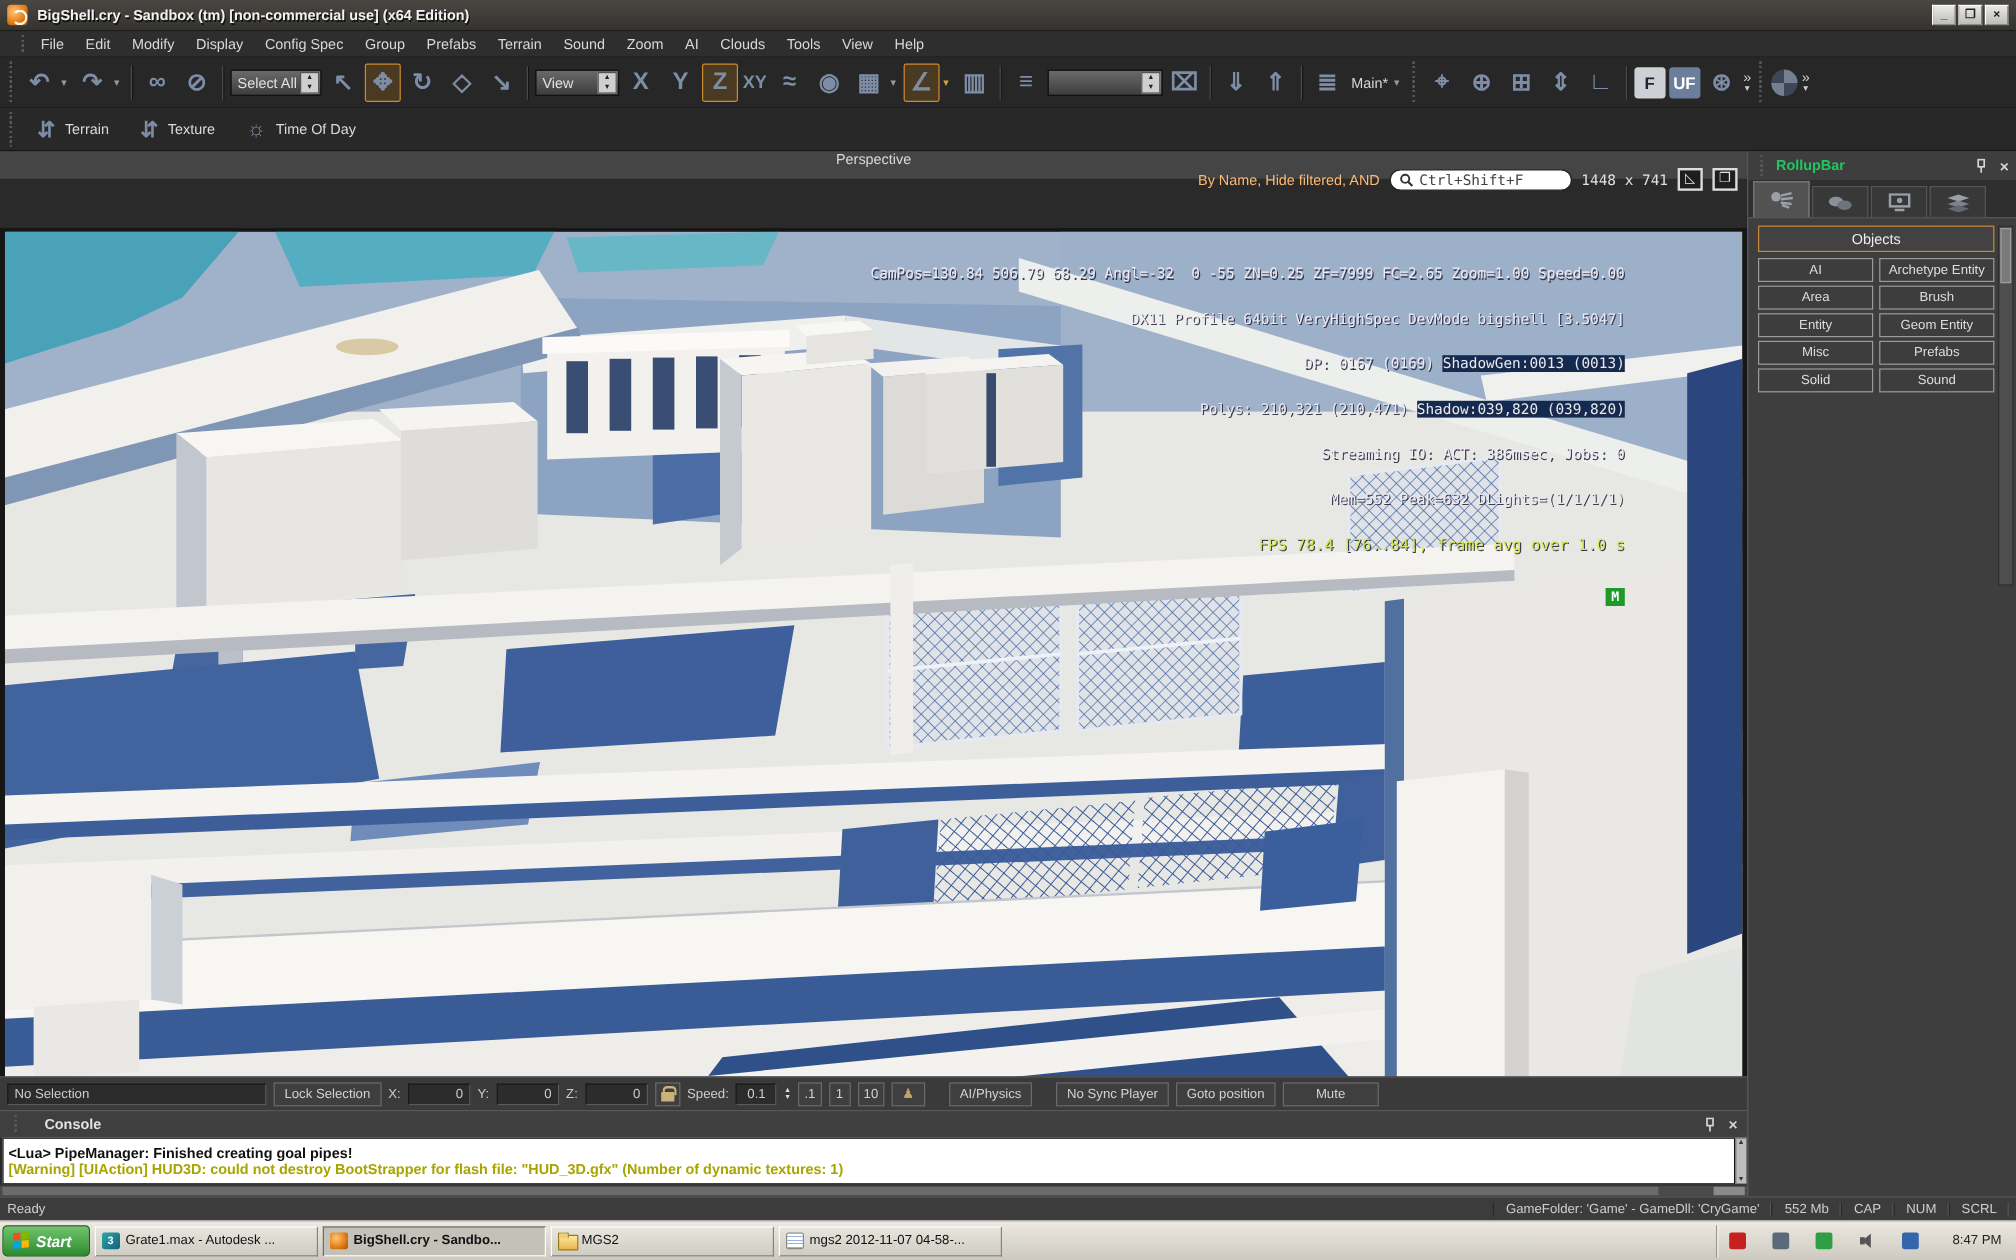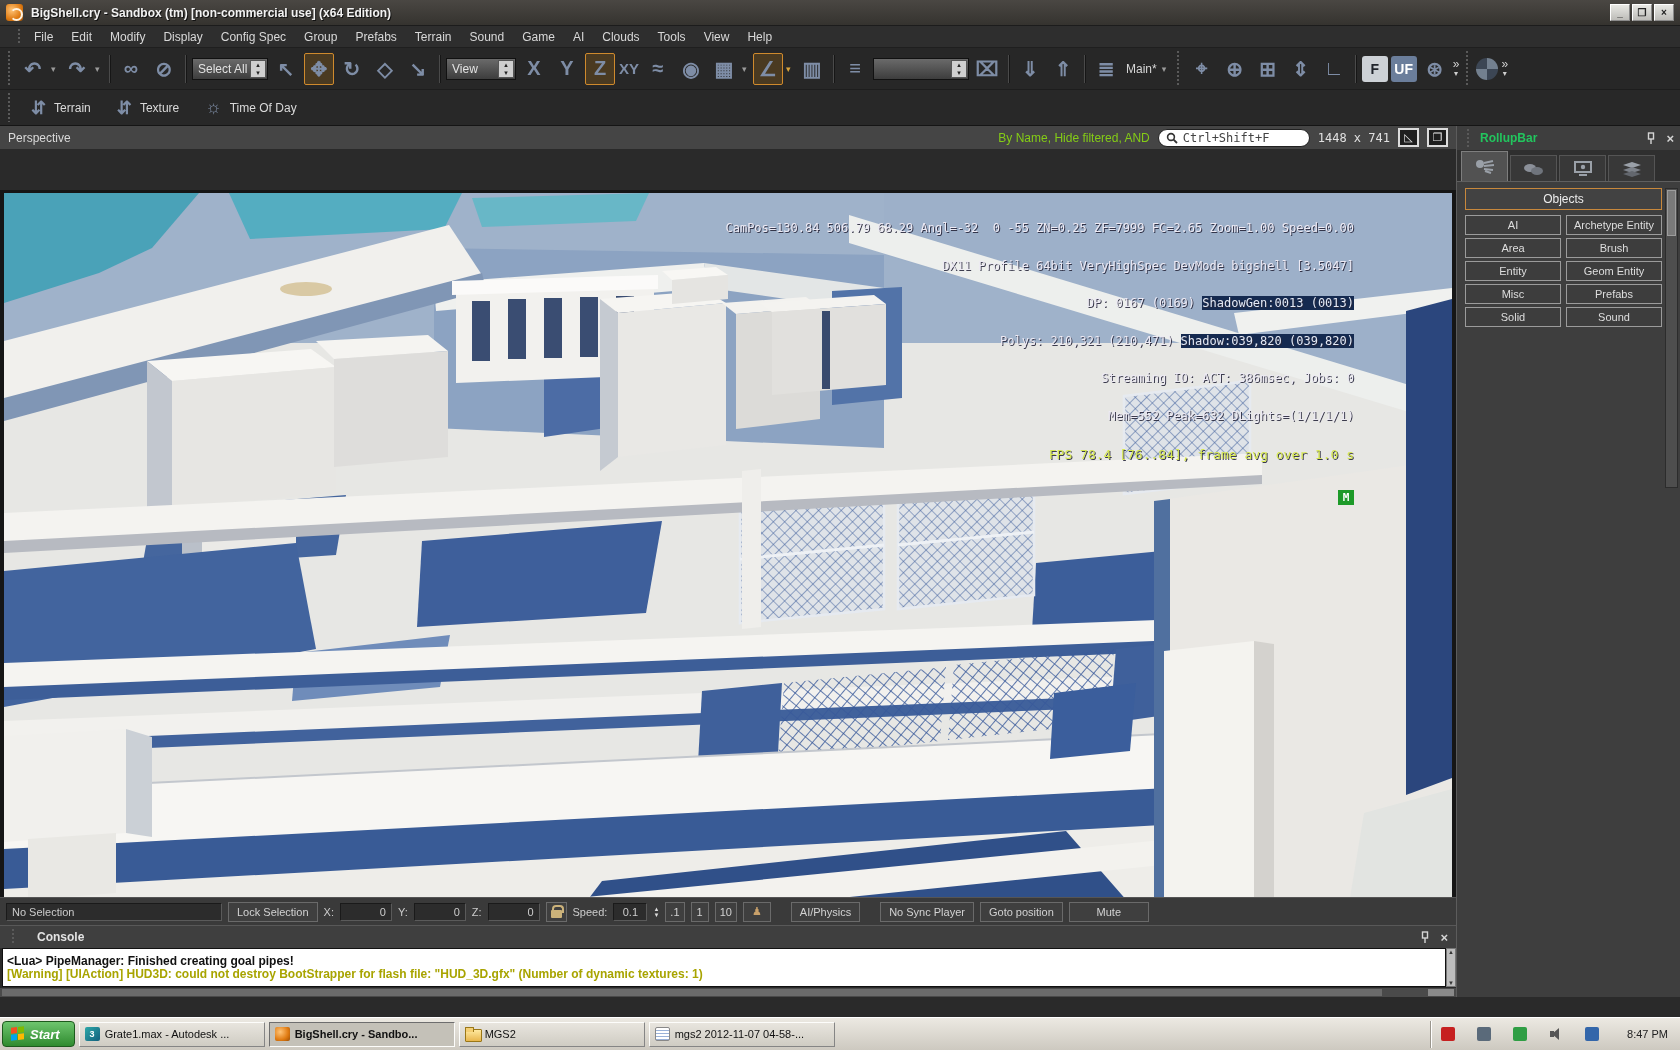--- a/index.html
+++ b/index.html
@@ -52,24 +52,24 @@
   .fbtn.uf { background:#6b7e9b; color:#fff; }
   .globe { width:22px; height:22px; border-radius:50%;
     background:conic-gradient(#73808f 0 25%, #3c4654 0 50%, #73808f 0 75%, #3c4654 0); }
   .overflow { display:flex; flex-direction:column; align-items:center; color:#cfcfcf;
     font-size:12px; line-height:10px; }
   .tb2-btn { display:flex; align-items:center; gap:8px; color:#dadada; font-size:12px; padding:4px 10px; }
   .tb2-icon { color:#7e8da6; font-size:18px; font-weight:bold; }
 
   
   #vp-header { position:absolute; left:0; top:126px; width:1456px; height:24px; background:#454545;
-    border-bottom:1px solid #2a2a2a; display:flex; align-items:center; padding:0 8px; }
+    border-bottom:1px solid #2a2a2a; display:flex; align-items:center; padding:0 8px;flex-direction:column; }
   #vp-header .vlabel { color:#d9d9d9; font-size:12px; }
   #vp-header .right { margin-left:auto; display:flex; align-items:center; gap:8px; }
-  #vp-header .filter { color:#84cc16; font-size:12px; }
+  #vp-header .filter { color:#fdba74; font-size:12px; }
   .searchbox { width:152px; height:18px; background:#fff; border-radius:9px; display:flex;
     align-items:center; gap:5px; padding:0 7px; border:1px solid #222; }
   .searchbox .q { font-family:"DejaVu Sans Mono", monospace; font-size:12px; color:#444; }
   .vp-size { color:#e0e0e0; font-size:12px; font-family:"DejaVu Sans Mono", monospace; }
   .hdr-icon { width:21px; height:19px; border:2px solid #dcdcdc; background:#1e1e1e; color:#e6e6e6;
     font-size:11px; line-height:15px; text-align:center; }
 
   #viewport { position:absolute; left:0; top:150px; width:1456px; height:747px; background:#161616;
     padding:3px 4px;margin-top:40px; }
   #scene { position:relative; width:1448px; height:741px; overflow:hidden; }
@@ -200,21 +200,21 @@
     <div class="grip"></div>
     <div class="menu-item">File</div>
     <div class="menu-item">Edit</div>
     <div class="menu-item">Modify</div>
     <div class="menu-item">Display</div>
     <div class="menu-item">Config Spec</div>
     <div class="menu-item">Group</div>
     <div class="menu-item">Prefabs</div>
     <div class="menu-item">Terrain</div>
     <div class="menu-item">Sound</div>
-    <div class="menu-item">Game</div>
+    <div class="menu-item">Zoom</div>
     <div class="menu-item">AI</div>
     <div class="menu-item">Clouds</div>
     <div class="menu-item">Tools</div>
     <div class="menu-item">View</div>
     <div class="menu-item">Help</div>
   </div>
 
   <div id="toolbar1">
     <div class="grip"></div>
     <div class="tbtn">↶</div>
@@ -533,20 +533,28 @@
         <div class="obj-btn">Prefabs</div>
         <div class="obj-btn">Solid</div>
         <div class="obj-btn">Sound</div>
       </div>
     </div>
     <div id="rollup-scroll">
         <div class="rthumb"></div>
       </div>
   </div>
 
+  <div id="statusbar">
+    <span>Ready</span>
+    <span class="push seg">GameFolder: 'Game' - GameDll: 'CryGame'</span>
+    <span class="seg">552 Mb</span>
+    <span class="seg">CAP</span>
+    <span class="seg">NUM</span>
+    <span class="seg">SCRL</span>
+  </div>
 
   <div id="taskbar">
     <div id="startbtn">
       <span class="flag">
           <i></i>
           <i></i>
           <i></i>
           <i></i>
         </span>
       <span>Start</span>

